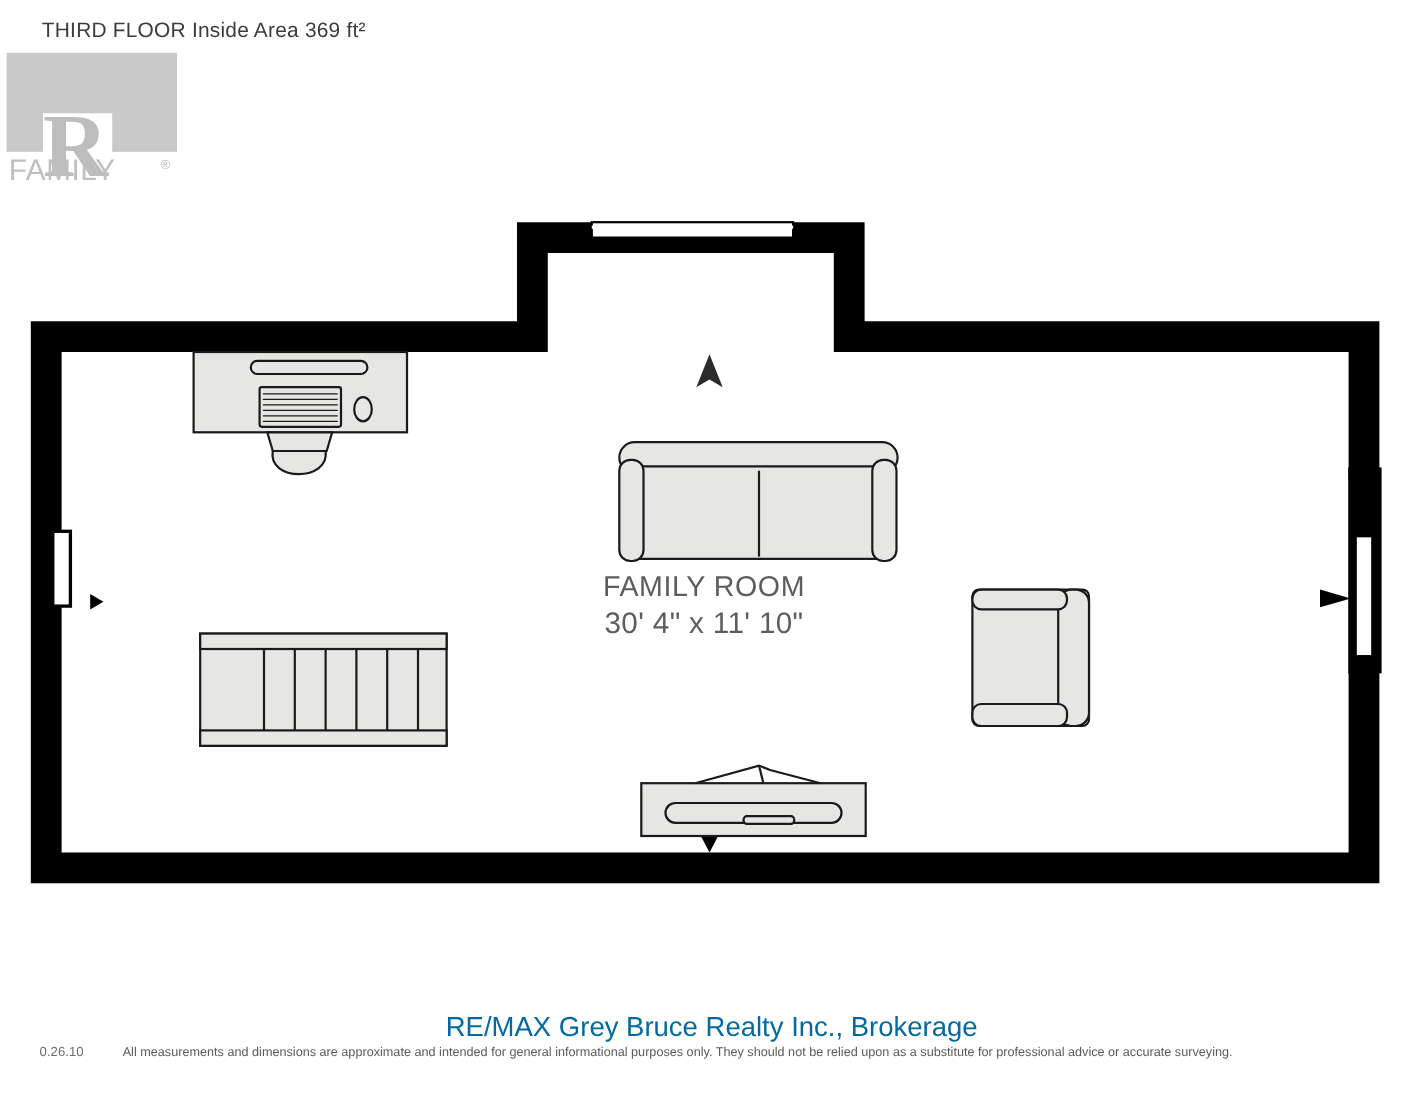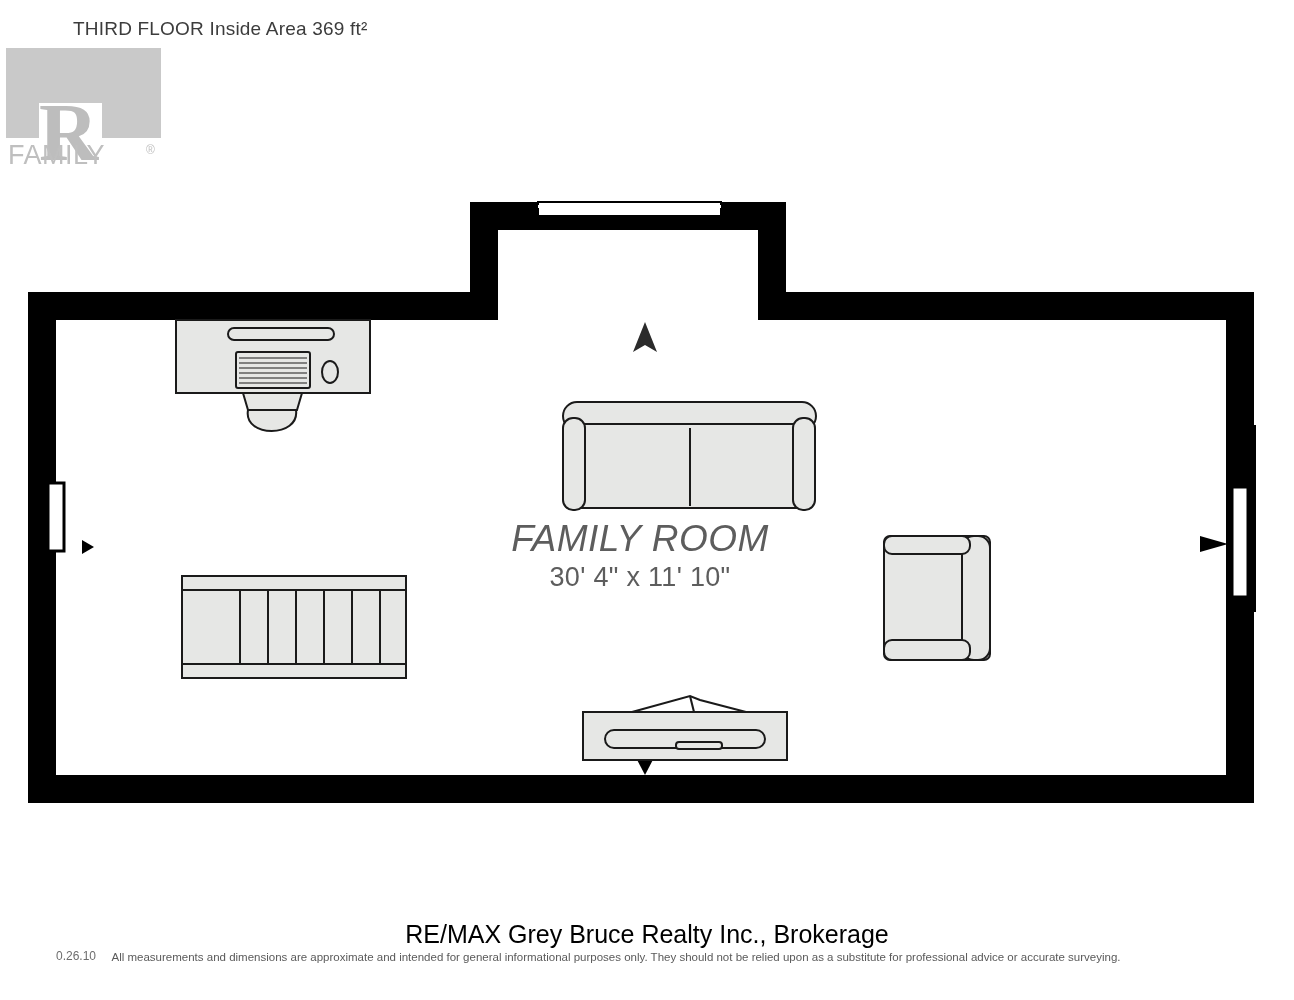--- a/index.html
+++ b/index.html
@@ -20,21 +20,20 @@
 
   
   .floor-title {
     position: absolute;
     left: 38px;
     top: 18px;
     font-size: 19px;
     color: #3c3c3c;
     letter-spacing: 0.2px;
     white-space: nowrap;
-    margin-left: 35px;
   }
 
   
   .realtor-logo {
     position: absolute;
     left: 6px;
     top: 48px;
     width: 160px;
     height: 125px;
   }
@@ -92,50 +91,48 @@
   
   .room-label {
     position: absolute;
     left: 440px;
     top: 518px;
     width: 400px;
     text-align: center;
     color: #5d5d5d;
   }
   .room-label .name {
-    font-size: 37px;
+    font-size: 26px;
     letter-spacing: 0.5px;
-    font-style: italic;
   }
   .room-label .dims {
     font-size: 27px;
     margin-top: 2px;
     letter-spacing: 0.3px;
   }
 
   
   .watermark {
     position: absolute;
     left: 0;
     top: 920px;
     width: 1294px;
     text-align: center;
     font-size: 25px;
-    color: #000000;
+    color: #0369a1;
     white-space: nowrap;
   }
 
   
   .version {
     position: absolute;
     left: 36px;
     top: 949px;
     font-size: 12px;
     color: #6d6d6d;
-    margin-left: 20px;
   }
   .disclaimer {
     position: absolute;
     left: 0;
     top: 951px;
     width: 1232px;
     text-align: center;
     font-size: 11.5px;
     color: #5a5a5a;
     white-space: nowrap;

